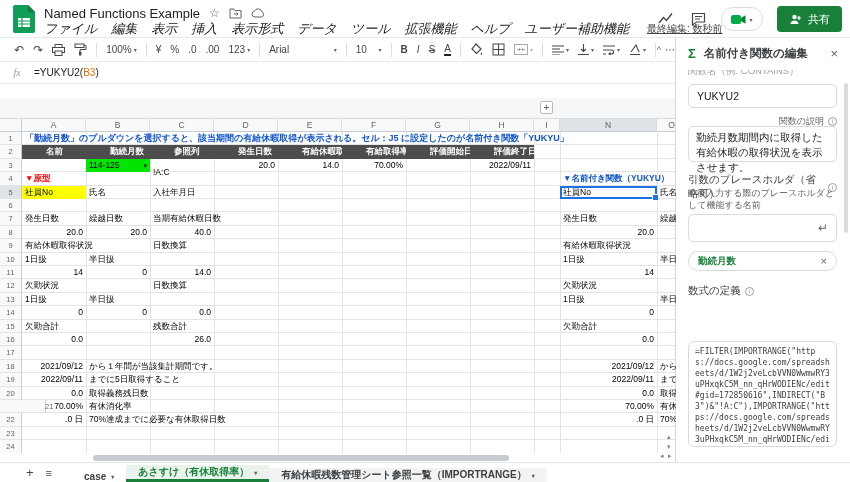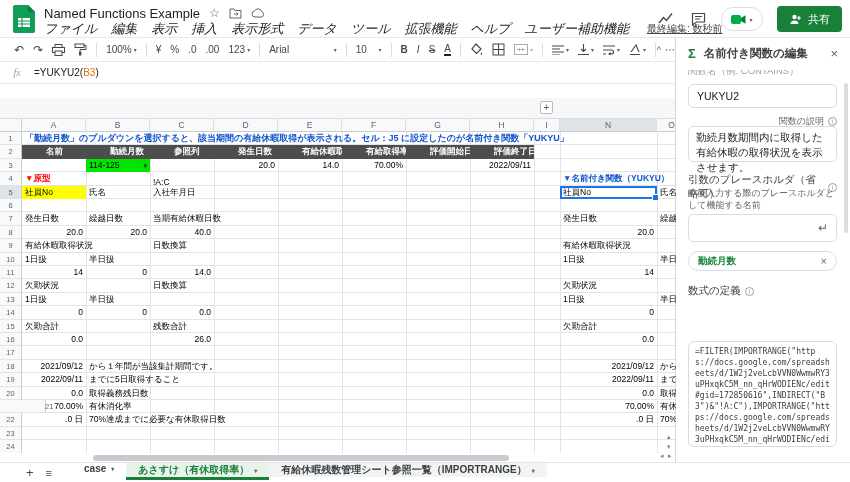--- a/index.html
+++ b/index.html
@@ -89,21 +89,21 @@
 
   
   #hthumb { position:absolute; left:93px; top:455px; width:416px; height:6px; border-radius:3px; background:#c7cace; }
   .scroll-ar { position:absolute; font-size:7px; color:#80868b; z-index:5; }
 
   
   #tabbar { position:absolute; left:0; top:462px; width:850px; height:20px; background:#fff;
     border-top:1px solid #e3e5e8; display:flex; align-items:stretch; }
   #tab-add { margin-left:26px; align-self:center; font-size:13px; color:#444746; }
   #tab-menu { margin-left:12px; align-self:center; font-size:11px; color:#444746; }
-  #tabs { display:flex; margin-left:20px; align-items:flex-start; }
+  #tabs { display:flex; margin-left:20px; align-items:flex-end; }
   .tab { display:flex; align-items:center; gap:5px; padding:0 12px; font-size:10px; color:#3c4043;
     font-weight:bold; white-space:nowrap; }
   .tab .caret { font-size:6px; }
   .tab.active { background:#e9f3ec; color:#188038; border-bottom:3px solid #188038; }
   .tab.gray { background:#f1f3f4; }
 
   
   #sidebar { position:absolute; left:675px; top:38px; width:175px; height:424px; background:#fff;
     border-left:1px solid #d5d8dc; }
   #sb-head { position:absolute; left:0; top:0; width:100%; height:30px; display:flex;
@@ -373,21 +373,21 @@
       <div class="cell note" style="left: 22px; top: 13px; width: 64px;">「勤続月数」のプルダウンを選択すると、該当期間の有給休暇取得が表示される。セル：J5 に設定したのが名前付き関数「YUKYU」</div>
       <div class="cell hdr" style="left: 22px; top: 26.4px; width: 64px;">名前</div>
       <div class="cell hdr" style="left: 86px; top: 26.4px; width: 64px;">勤続月数</div>
       <div class="cell hdr" style="left: 150px; top: 26.4px; width: 64px;">参照列</div>
       <div class="cell hdr" style="left: 214px; top: 26.4px; width: 64px;">発生日数</div>
       <div class="cell hdr" style="left: 278px; top: 26.4px; width: 64px;">有給休暇取得日数</div>
       <div class="cell hdr" style="left: 342px; top: 26.4px; width: 64px;">有給取得率</div>
       <div class="cell hdr" style="left: 406px; top: 26.4px; width: 64px;">評価開始日</div>
       <div class="cell hdr" style="left: 470px; top: 26.4px; width: 64px;">評価終了日</div>
       <div class="cell green dd" style="left: 86px; top: 39.8px; width: 64px;">114-125<span class="dd-arrow">▾</span></div>
-      <div class="cell" style="left: 150px; top: 57px; width: 64px;">!A:C</div>
+      <div class="cell" style="left: 150px; top: 47px; width: 64px;">!A:C</div>
       <div class="cell r" style="left: 214px; top: 39.8px; width: 64px;">20.0</div>
       <div class="cell r" style="left: 278px; top: 39.8px; width: 64px;">14.0</div>
       <div class="cell r" style="left: 342px; top: 39.8px; width: 64px;">70.00%</div>
       <div class="cell r" style="left: 470px; top: 39.8px; width: 64px;">2022/09/11</div>
       <div class="cell red" style="left: 22px; top: 53.2px; width: 64px;">▼原型</div>
       <div class="cell blue" style="left: 560px; top: 53.2px; width: 97px;">▼名前付き関数（YUKYU）</div>
       <div class="cell yellow" style="left: 22px; top: 66.6px; width: 64px;">社員No</div>
       <div class="cell" style="left: 86px; top: 66.6px; width: 64px;">氏名</div>
       <div class="cell" style="left: 150px; top: 66.6px; width: 64px;">入社年月日</div>
       <div class="cell sel" style="left: 560px; top: 66.6px; width: 97px;">社員No</div>

